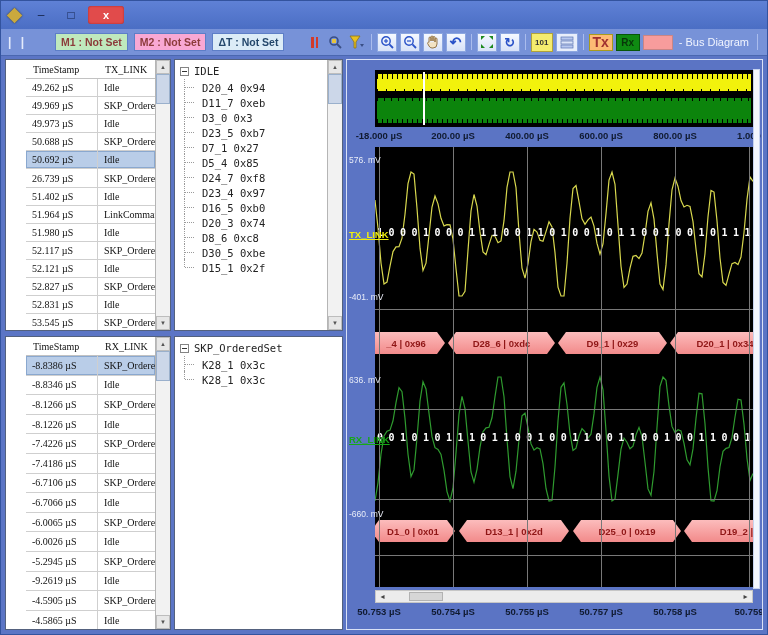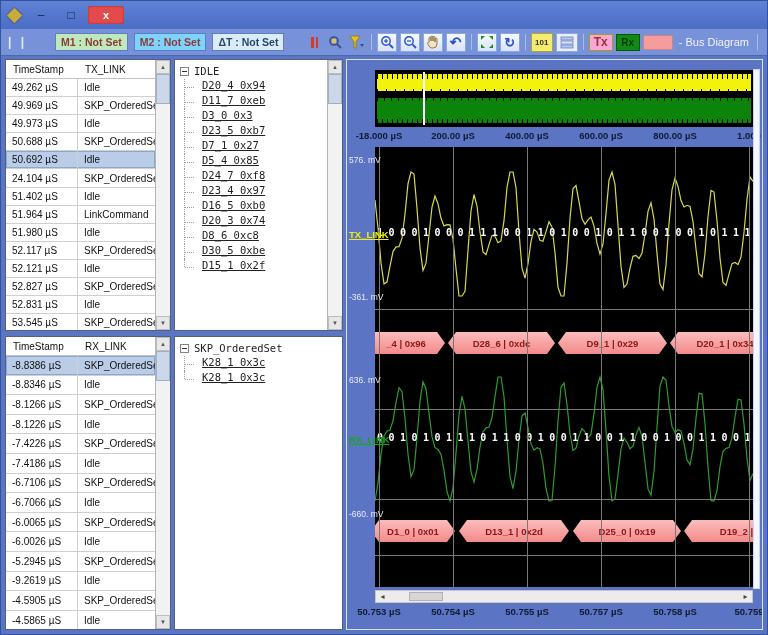--- a/index.html
+++ b/index.html
@@ -20,58 +20,58 @@
   .win-btn.close { background:#e14b4b; border-radius:3px; color:#fff; width:36px;
                    font-weight:bold; font-size:11px; box-shadow:inset 0 0 2px #9c2020; }
 
   
   .toolbar { height:27px; background:#7792d8; display:flex; align-items:center; gap:4px;
              padding:0 7px; border-bottom:1px solid #4a67b0; flex:0 0 auto; }
   .grip { color:#e4ebfc; font-size:12px; font-weight:bold; letter-spacing:3px; margin-right:24px; }
   .tb-btn { height:18px; padding:0 5px; font-size:10.5px; font-weight:bold;
             border:1px solid #5d7ec7; display:flex; align-items:center; white-space:nowrap; }
   .tb-btn.m1 { background:#bfe9bd; color:#8c3b3b; }
-  .tb-btn.m2 { background:#7dd3fc; color:#8c3b3b; margin-left:2px; }
+  .tb-btn.m2 { background:#f9a8d4; color:#8c3b3b; margin-left:2px; }
   .tb-btn.dt { background:#dcecf7; color:#24476b; margin-left:2px; }
   .tb-right { margin-left:auto; display:flex; align-items:center; gap:3px; }
   .sep { width:1px; height:16px; background:#aabced; margin:0 2px; }
   .flat-icon { width:18px; height:18px; display:flex; align-items:center; justify-content:center; }
   .icon-btn { width:20px; height:19px; border:1px solid #8ca6e0;
               background:linear-gradient(#f6f9ff,#d8e2f8); display:flex;
               align-items:center; justify-content:center; }
   .pause-bars { display:flex; gap:2px; }
   .pause-bars i { display:block; width:2.5px; height:11px; background:#d23a2a; }
   .undo-glyph { color:#2a52c8; font-size:14px; font-weight:bold; }
   .refresh-glyph { color:#2a52c8; font-size:13px; font-weight:bold; }
   .binary-btn { width:22px; height:19px; border:1px solid #b0a23a; background:#f5ec6e;
                 color:#333; font-size:8px; font-weight:bold; display:flex;
                 align-items:center; justify-content:center; }
   .sig-btn { width:22px; height:19px; border:1px solid #8ca6e0; background:#e8eefb;
              display:flex; align-items:center; justify-content:center; }
-  .tx-btn { width:24px; height:17px; background:#f9a8d4; border:1px solid #a89b1d;
-            color:#a03030; font-size:12px; font-weight:bold; display:flex;
+  .tx-btn { width:24px; height:17px; background:#fdba74; border:1px solid #a89b1d;
+            color:#a03030; font-size:14px; font-weight:bold; display:flex;
             align-items:center; justify-content:center; }
   .rx-btn { width:24px; height:17px; background:#0f8a12; border:1px solid #07560a;
             color:#08360a; font-size:10px; font-weight:bold; display:flex;
             align-items:center; justify-content:center; }
   .swatch { width:30px; height:15px; background:#f79c9c; border:1px solid #c98585; }
   .busdiag-label { color:#f0f4ff; font-size:11px; margin:0 3px; white-space:nowrap; }
 
   
   .main { flex:1; display:flex; gap:3px; padding:3px 4px 4px 4px; overflow:hidden; }
   .col-left  { width:166px; display:flex; flex-direction:column; gap:5px; flex:0 0 auto; }
   .col-mid   { width:169px; display:flex; flex-direction:column; gap:5px; flex:0 0 auto; }
   .col-right { flex:1; }
   .panel { background:#fff; border:1px solid #53617e; display:flex; overflow:hidden; }
   .h-top { height:272px; flex:0 0 auto; }
   .h-bot { flex:1; }
 
   
-  .table-wrap { flex:1; overflow:hidden; font-family:Liberation Sans, sans-serif;
-                font-size:10px; color:#111; }
+  .table-wrap { flex:1; overflow:hidden; font-family:Liberation Serif, serif;
+                font-size:10px; color:#111;padding-left:20px; }
   .thead { display:flex; height:19px; align-items:center; border-bottom:1px solid #c2c2c2; }
   .th { padding-left:7px; }
   .th.c1 { width:72px; flex:0 0 auto; }
   .trow { display:flex; height:18.1px; border-bottom:1px solid #cfcfcf; align-items:stretch; }
   .rx-body .trow { height:19.6px; }
   .trow.selected { background:#b9cde8; box-shadow:inset 0 0 0 1px #8aa8cf; }
   .cell { display:flex; align-items:center; }
   .cell.c1 { width:72px; flex:0 0 auto; padding-left:6px; border-right:1px solid #cfcfcf; }
   .cell.c2 { padding-left:6px; }
 
@@ -85,21 +85,21 @@
 
   
   .tree { flex:1; font-family:"DejaVu Sans Mono", monospace; font-size:10.5px; color:#222;
           padding:3px 0 0 5px; overflow:hidden; }
   .tree-root { display:flex; align-items:center; height:16px; }
   .minus-box { width:9px; height:9px; border:1px solid #848484; background:#fff;
                position:relative; margin-right:5px; flex:0 0 auto; }
   .minus-box::after { content:""; position:absolute; left:1px; right:1px; top:3px;
                       height:1px; background:#333; }
   .tree-items { position:relative; }
-  .tree-item { height:15px; padding-left:22px; display:flex; align-items:flex-start; position:relative;text-decoration:underline; }
+  .tree-item { height:15px; padding-left:22px; display:flex; align-items:flex-end; position:relative; }
   .tree-item::before { content:""; position:absolute; left:4px; top:0; bottom:0;
                        border-left:1px dotted #9a9a9a; }
   .tree-item.last::before { bottom:50%; }
   .tree-item::after { content:""; position:absolute; left:5px; top:50%; width:9px;
                       border-top:1px dotted #9a9a9a; }
 
   
   .bus { position:relative; width:100%; height:100%; background:#5b74c4;
          border:1px solid #d9e1f6; overflow:hidden; }
   .overview { position:absolute; left:28px; top:10px; width:378px; height:57px; background:#000; }
@@ -274,21 +274,21 @@
               </div>
               <div class="trow">
                 <div class="cell c1">50.688 µS</div>
                 <div class="cell c2">SKP_OrderedSet</div>
               </div>
               <div class="trow selected">
                 <div class="cell c1">50.692 µS</div>
                 <div class="cell c2">Idle</div>
               </div>
               <div class="trow">
-                <div class="cell c1">24.104 µS</div>
+                <div class="cell c1">26.739 µS</div>
                 <div class="cell c2">SKP_OrderedSet</div>
               </div>
               <div class="trow">
                 <div class="cell c1">51.402 µS</div>
                 <div class="cell c2">Idle</div>
               </div>
               <div class="trow">
                 <div class="cell c1">51.964 µS</div>
                 <div class="cell c2">LinkCommand</div>
               </div>
@@ -589,21 +589,21 @@
             <div class="vgrid" style="left: 300px;"></div>
             <div class="vgrid" style="left: 374px;"></div>
             <div class="hgrid" style="top: 162px;"></div>
             <div class="hgrid" style="top: 262px;"></div>
             <div class="hgrid" style="top: 352px;"></div>
             <div class="hgrid" style="top: 408px;"></div>
           </div>
 
         <div class="mv-label" style="top:95px">576. mV</div>
         <div class="ch-label tx" style="top:169px">TX_LINK</div>
-        <div class="mv-label" style="top:232px">-361. mV</div>
+        <div class="mv-label" style="top:232px">-401. mV</div>
         <div class="mv-label" style="top:315px">636. mV</div>
         <div class="ch-label rx" style="top:374px">RX_LINK</div>
         <div class="mv-label" style="top:449px">-660. mV</div>
 
         <div class="hscroll">
           <div class="hs-btn">◂</div>
           <div class="hs-track">
               <div class="hs-thumb"></div>
             </div>
           <div class="hs-btn">▸</div>

